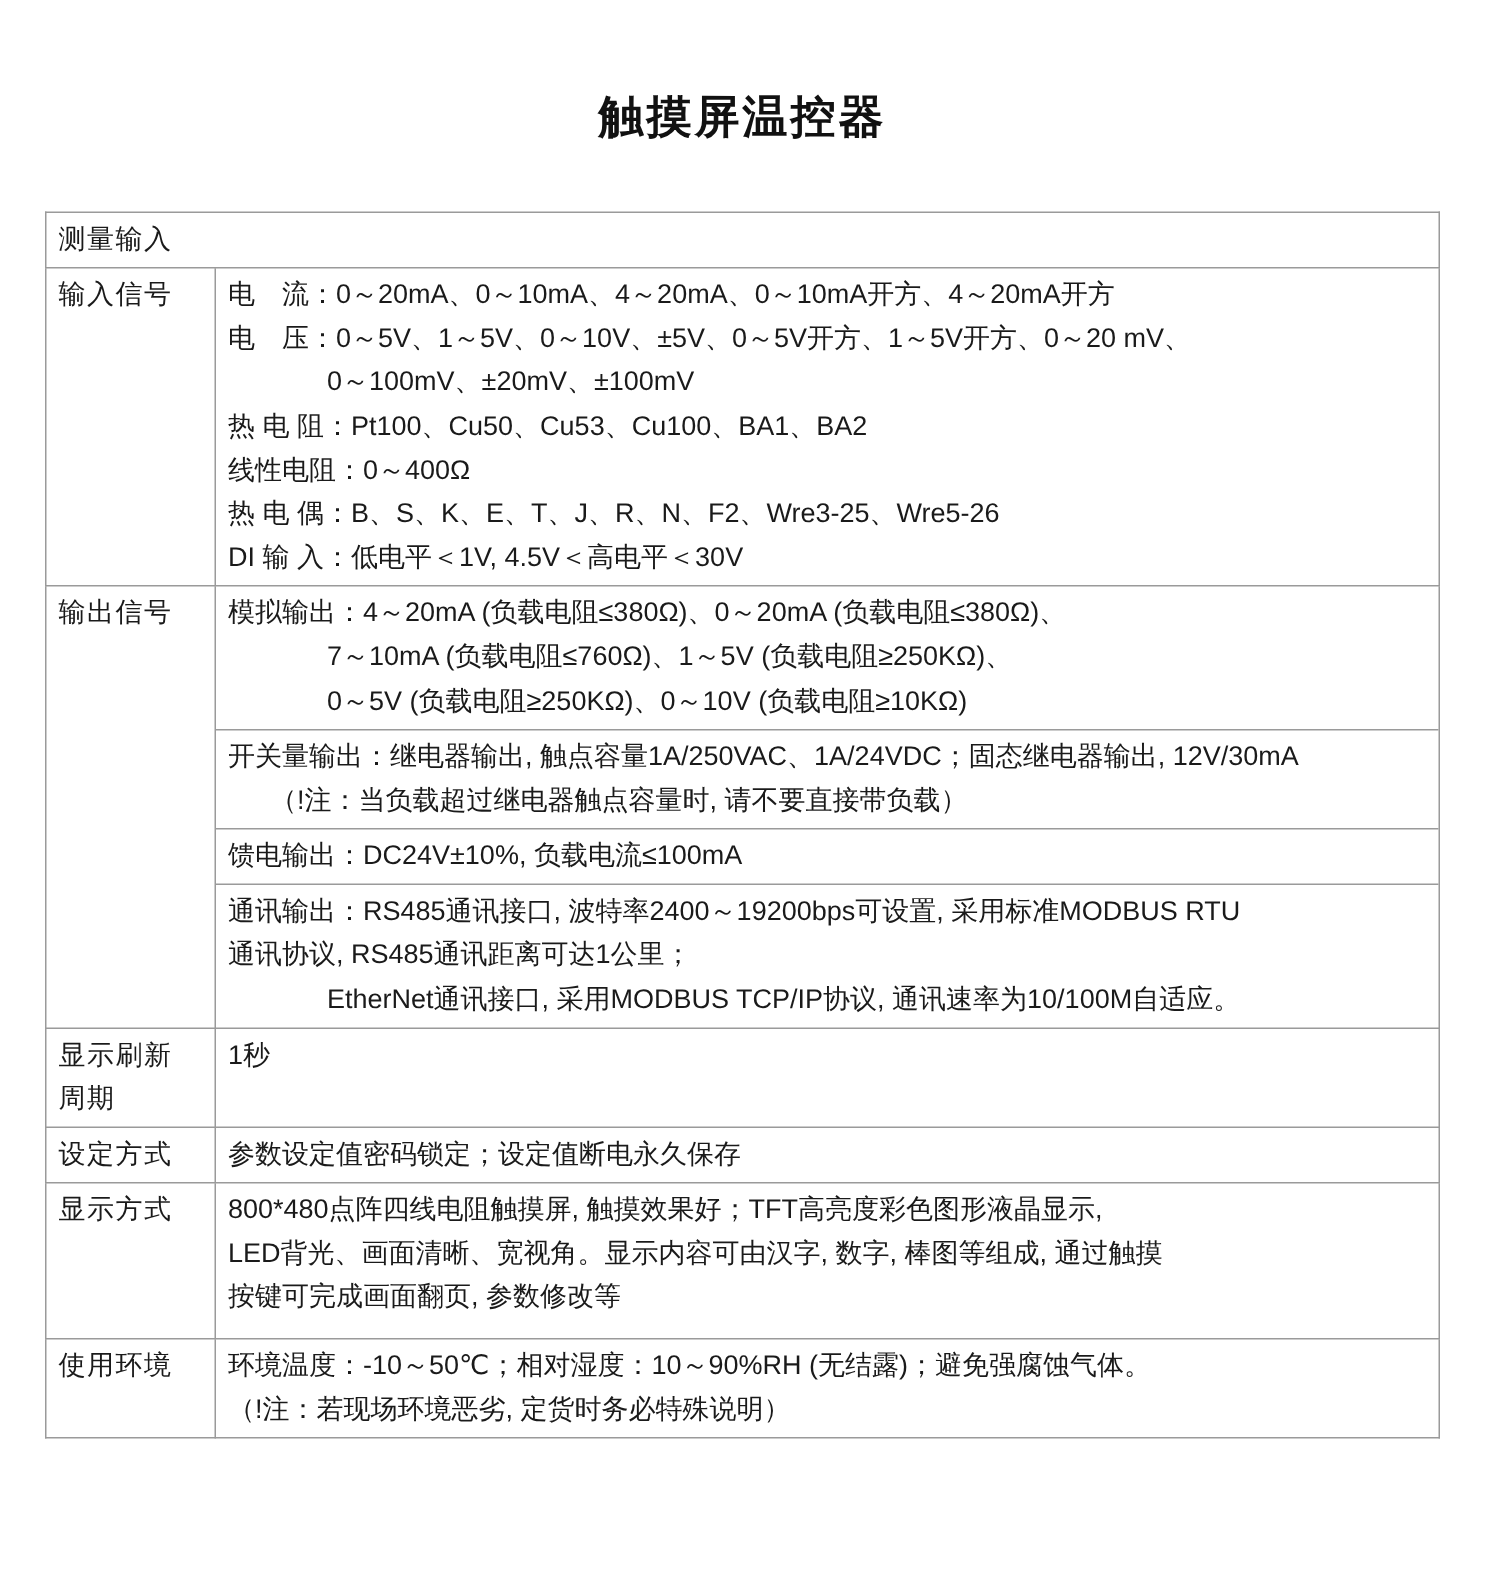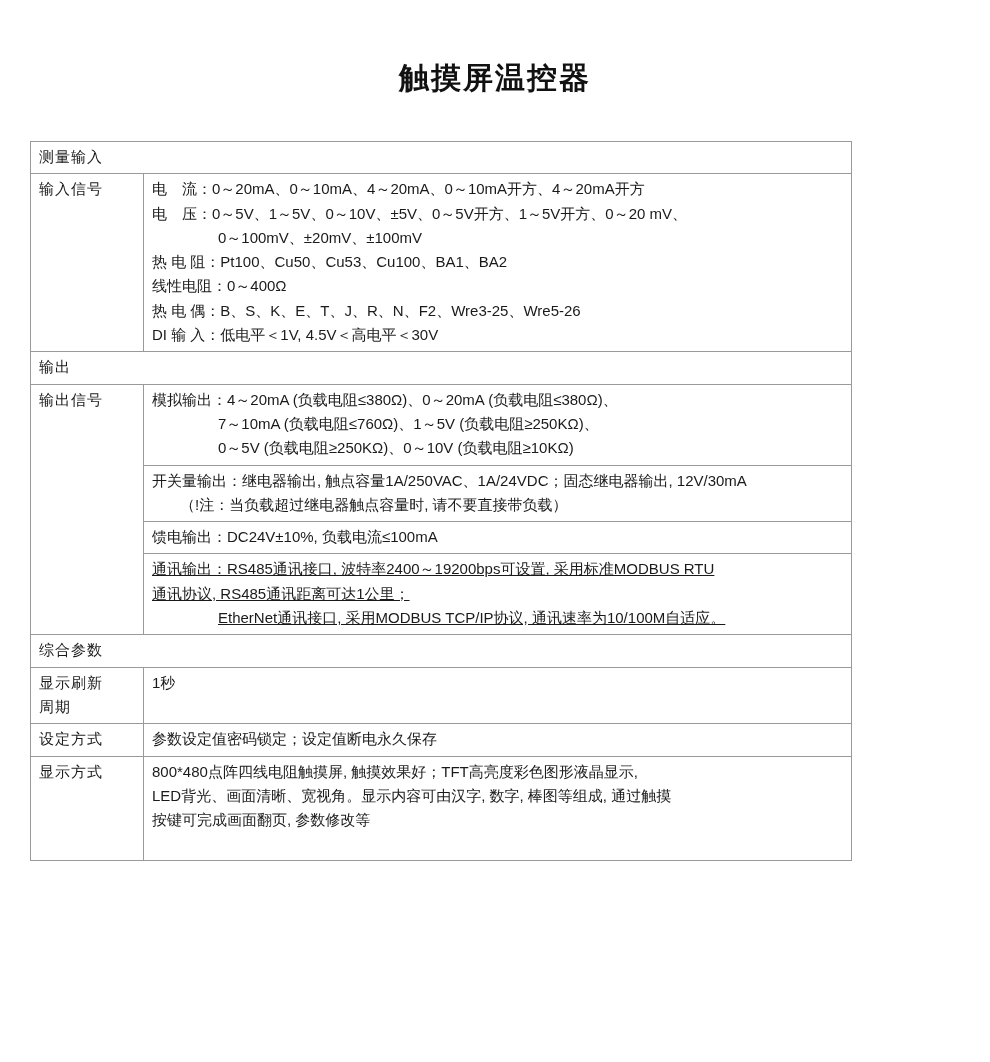--- a/index.html
+++ b/index.html
@@ -24,23 +24,23 @@
     padding-top: 58px;
     padding-bottom: 0;
     color: #111;
   }
   .spec-table-wrap {
     padding: 0 30px;
     margin-top: 42px;
   }
   table.spec {
     border-collapse: collapse;
-    width: 822px;
+    width: 930px;
     table-layout: fixed;
-    font-size: 15px;
+    font-size: 18px;
     line-height: 1.62;
   }
   table.spec td {
     border: 1px solid #9a9a9a;
     vertical-align: top;
     padding: 3px 6px 4px 8px;
   }
   td.label {
     width: 113px;
     white-space: nowrap;
@@ -59,21 +59,20 @@
     padding: 0 !important;
     border: 1px solid #9a9a9a !important;
     margin-top: 16px;
   }
   .sub-td .subrow {
     border-bottom: 1px solid #9a9a9a;
     padding: 3px 6px 4px 8px;
   }
   .sub-td .subrow:last-child {
     border-bottom: none;
-    text-decoration: underline;
   }
   .tall-cell {
     height: 96px;
   }
 </style>
 </head>
 <body>
 
 <h1 class="page-title">触摸屏温控器</h1>
 
@@ -93,23 +92,20 @@
         <span class="line">电　流：0～20mA、0～10mA、4～20mA、0～10mA开方、4～20mA开方</span>
         <span class="line">电　压：0～5V、1～5V、0～10V、±5V、0～5V开方、1～5V开方、0～20 mV、</span>
         <span class="line indent1">0～100mV、±20mV、±100mV</span>
         <span class="line">热 电 阻：Pt100、Cu50、Cu53、Cu100、BA1、BA2</span>
         <span class="line">线性电阻：0～400Ω</span>
         <span class="line">热 电 偶：B、S、K、E、T、J、R、N、F2、Wre3-25、Wre5-26</span>
         <span class="line">DI 输 入：低电平＜1V, 4.5V＜高电平＜30V</span>
       </td>
     </tr>
     <tr>
-      <td class="section" colspan="2">输出</td>
-    </tr>
-    <tr>
       <td class="label">输出信号</td>
       <td class="sub-td">
         <div class="subrow">
           <span class="line">模拟输出：4～20mA (负载电阻≤380Ω)、0～20mA (负载电阻≤380Ω)、</span>
           <span class="line indent1">7～10mA (负载电阻≤760Ω)、1～5V (负载电阻≥250KΩ)、</span>
           <span class="line indent1">0～5V (负载电阻≥250KΩ)、0～10V (负载电阻≥10KΩ)</span>
         </div>
         <div class="subrow">
           <span class="line">开关量输出：继电器输出, 触点容量1A/250VAC、1A/24VDC；固态继电器输出, 12V/30mA</span>
           <span class="line indent2">（!注：当负载超过继电器触点容量时, 请不要直接带负载）</span>
@@ -118,34 +114,38 @@
           <span class="line">馈电输出：DC24V±10%, 负载电流≤100mA</span>
         </div>
         <div class="subrow">
           <span class="line">通讯输出：RS485通讯接口, 波特率2400～19200bps可设置, 采用标准MODBUS RTU</span>
           <span class="line">通讯协议, RS485通讯距离可达1公里；</span>
           <span class="line indent1">EtherNet通讯接口, 采用MODBUS TCP/IP协议, 通讯速率为10/100M自适应。</span>
         </div>
       </td>
     </tr>
     <tr>
-      <td class="section" colspan="2">综合参数</td>
-    </tr>
-    <tr>
       <td class="label" style="white-space:pre-line">显示刷新
 周期</td>
       <td>1秒</td>
     </tr>
     <tr>
       <td class="label">设定方式</td>
       <td>参数设定值密码锁定；设定值断电永久保存</td>
     </tr>
     <tr>
       <td class="label">显示方式</td>
       <td class="tall-cell">
         <span class="line">800*480点阵四线电阻触摸屏, 触摸效果好；TFT高亮度彩色图形液晶显示,</span>
         <span class="line">LED背光、画面清晰、宽视角。显示内容可由汉字, 数字, 棒图等组成, 通过触摸</span>
         <span class="line">按键可完成画面翻页, 参数修改等</span>
       </td>
     </tr>
+    <tr>
+      <td class="label">使用环境</td>
+      <td>
+        <span class="line">环境温度：-10～50℃；相对湿度：10～90%RH (无结露)；避免强腐蚀气体。</span>
+        <span class="line">（!注：若现场环境恶劣, 定货时务必特殊说明）</span>
+      </td>
+    </tr>
   </tbody>
 </table>
 </div>
 
 </body></html>

